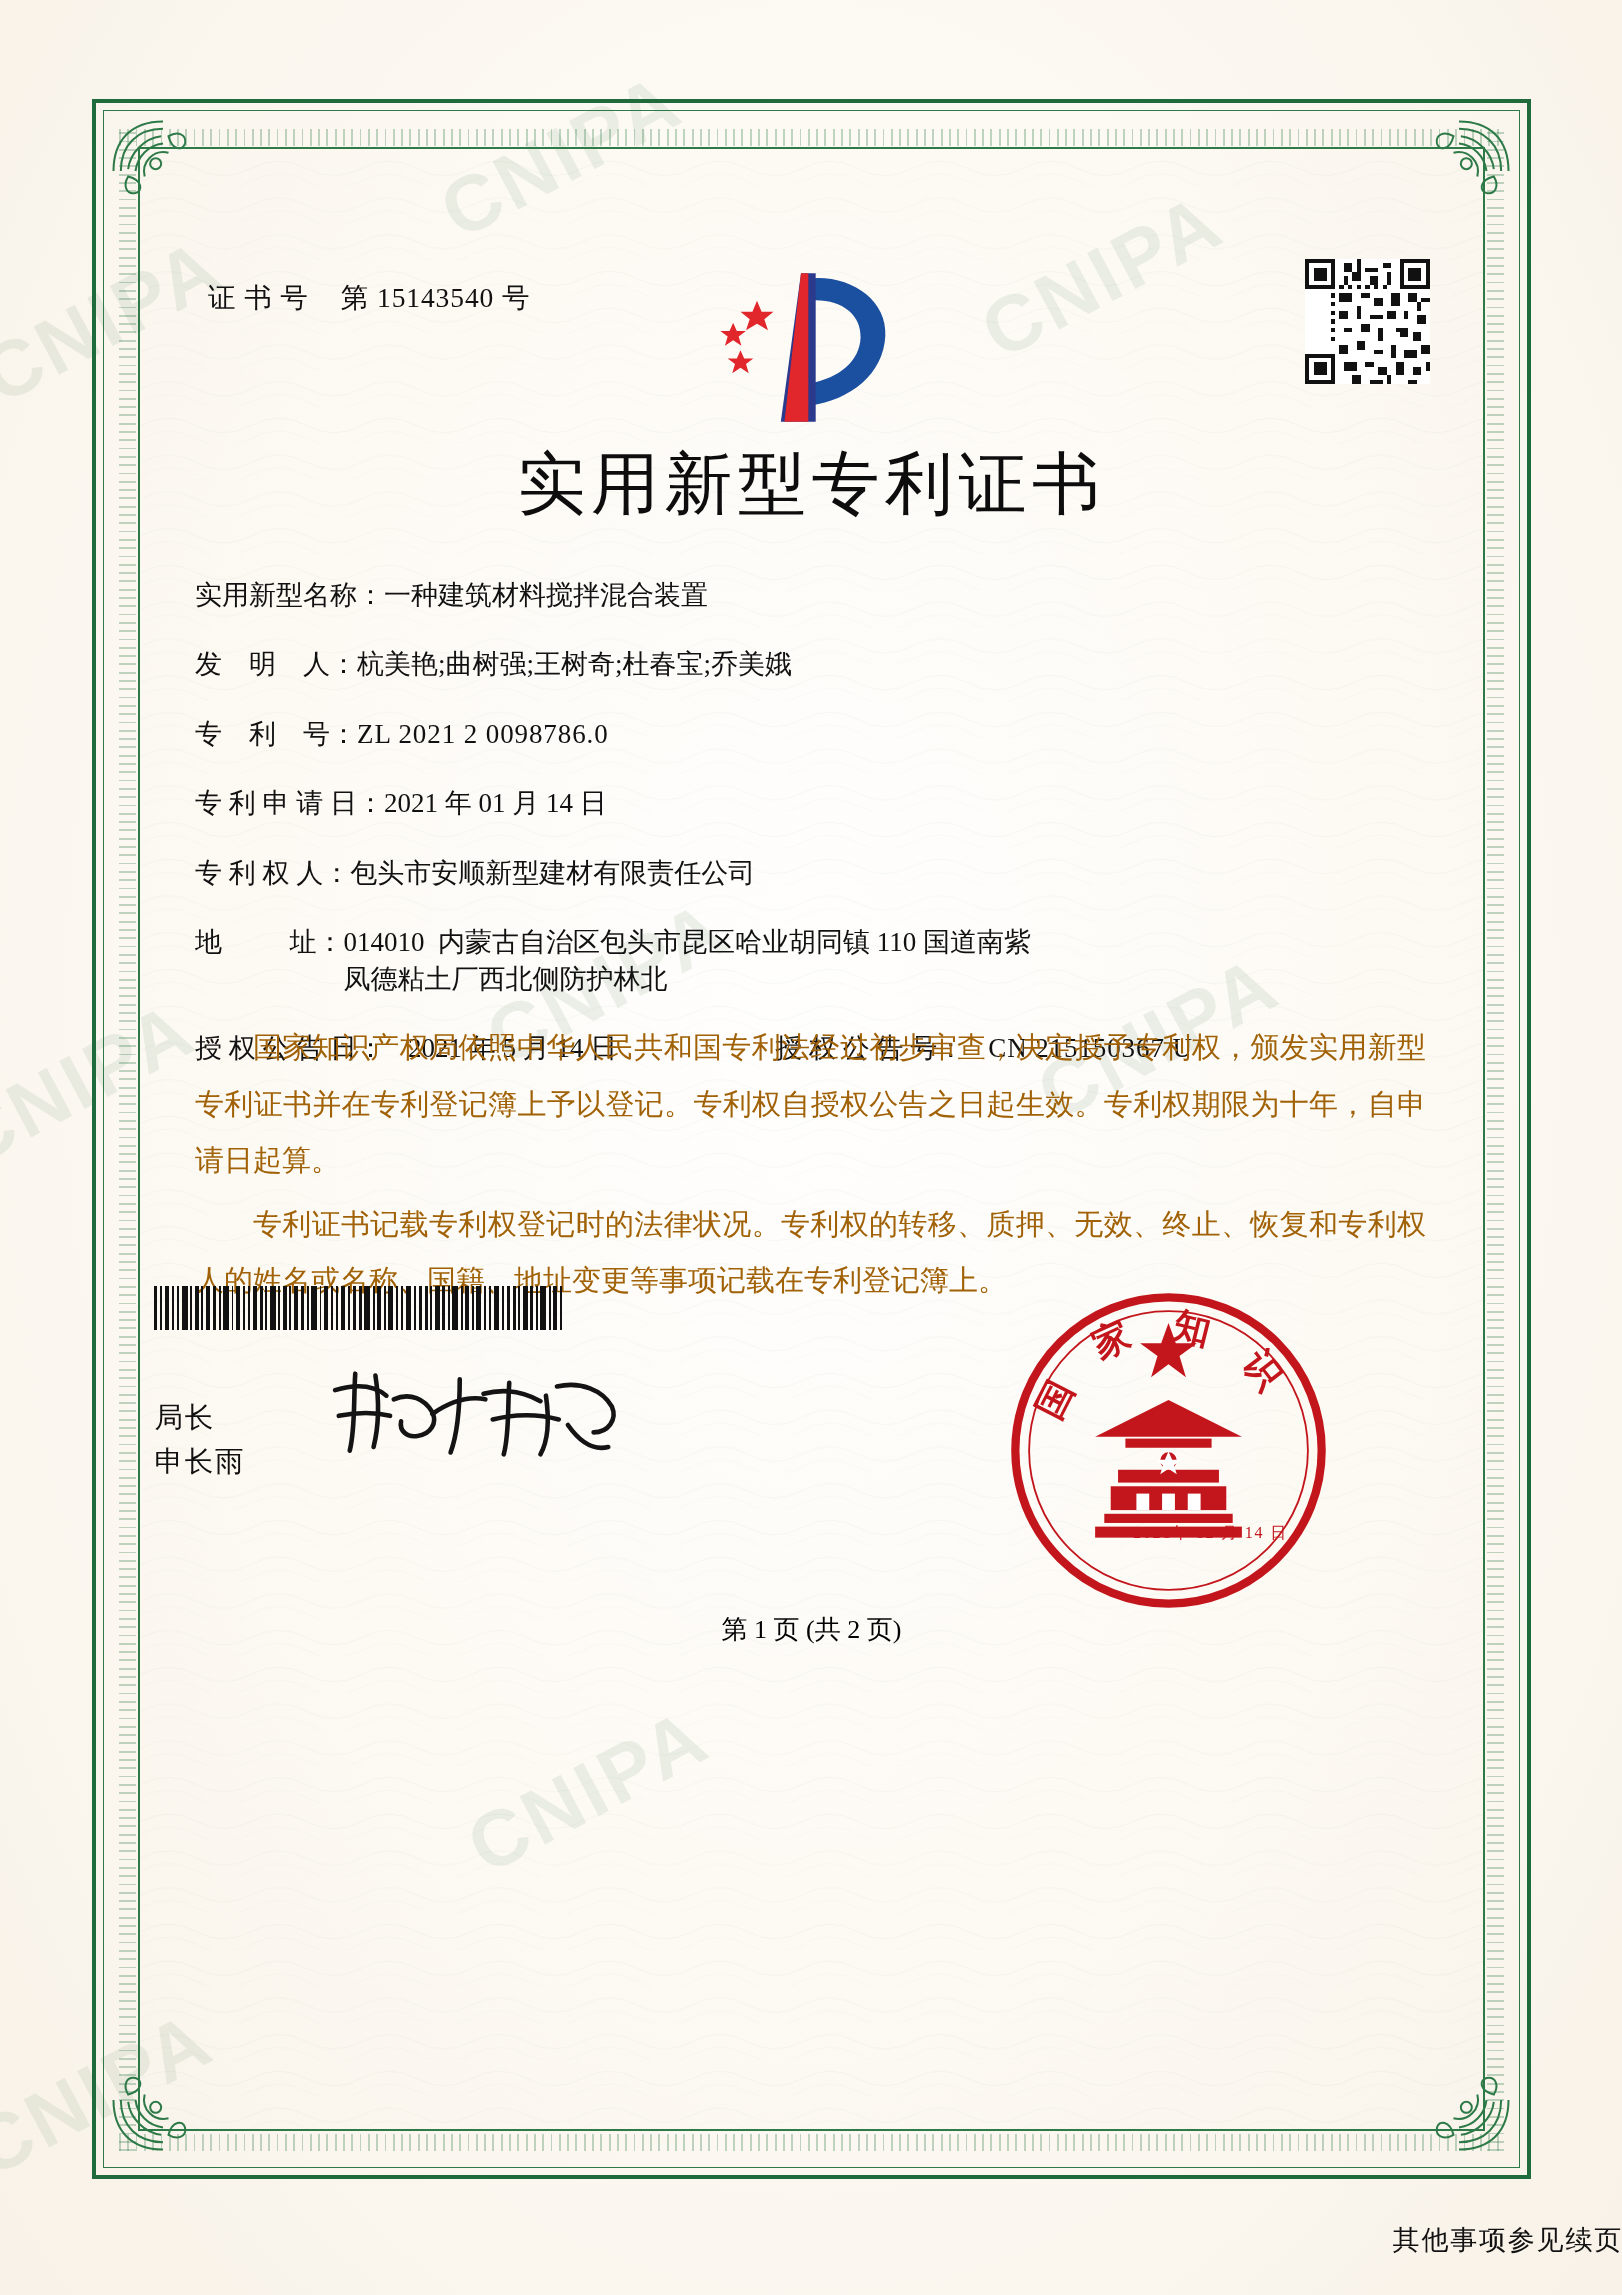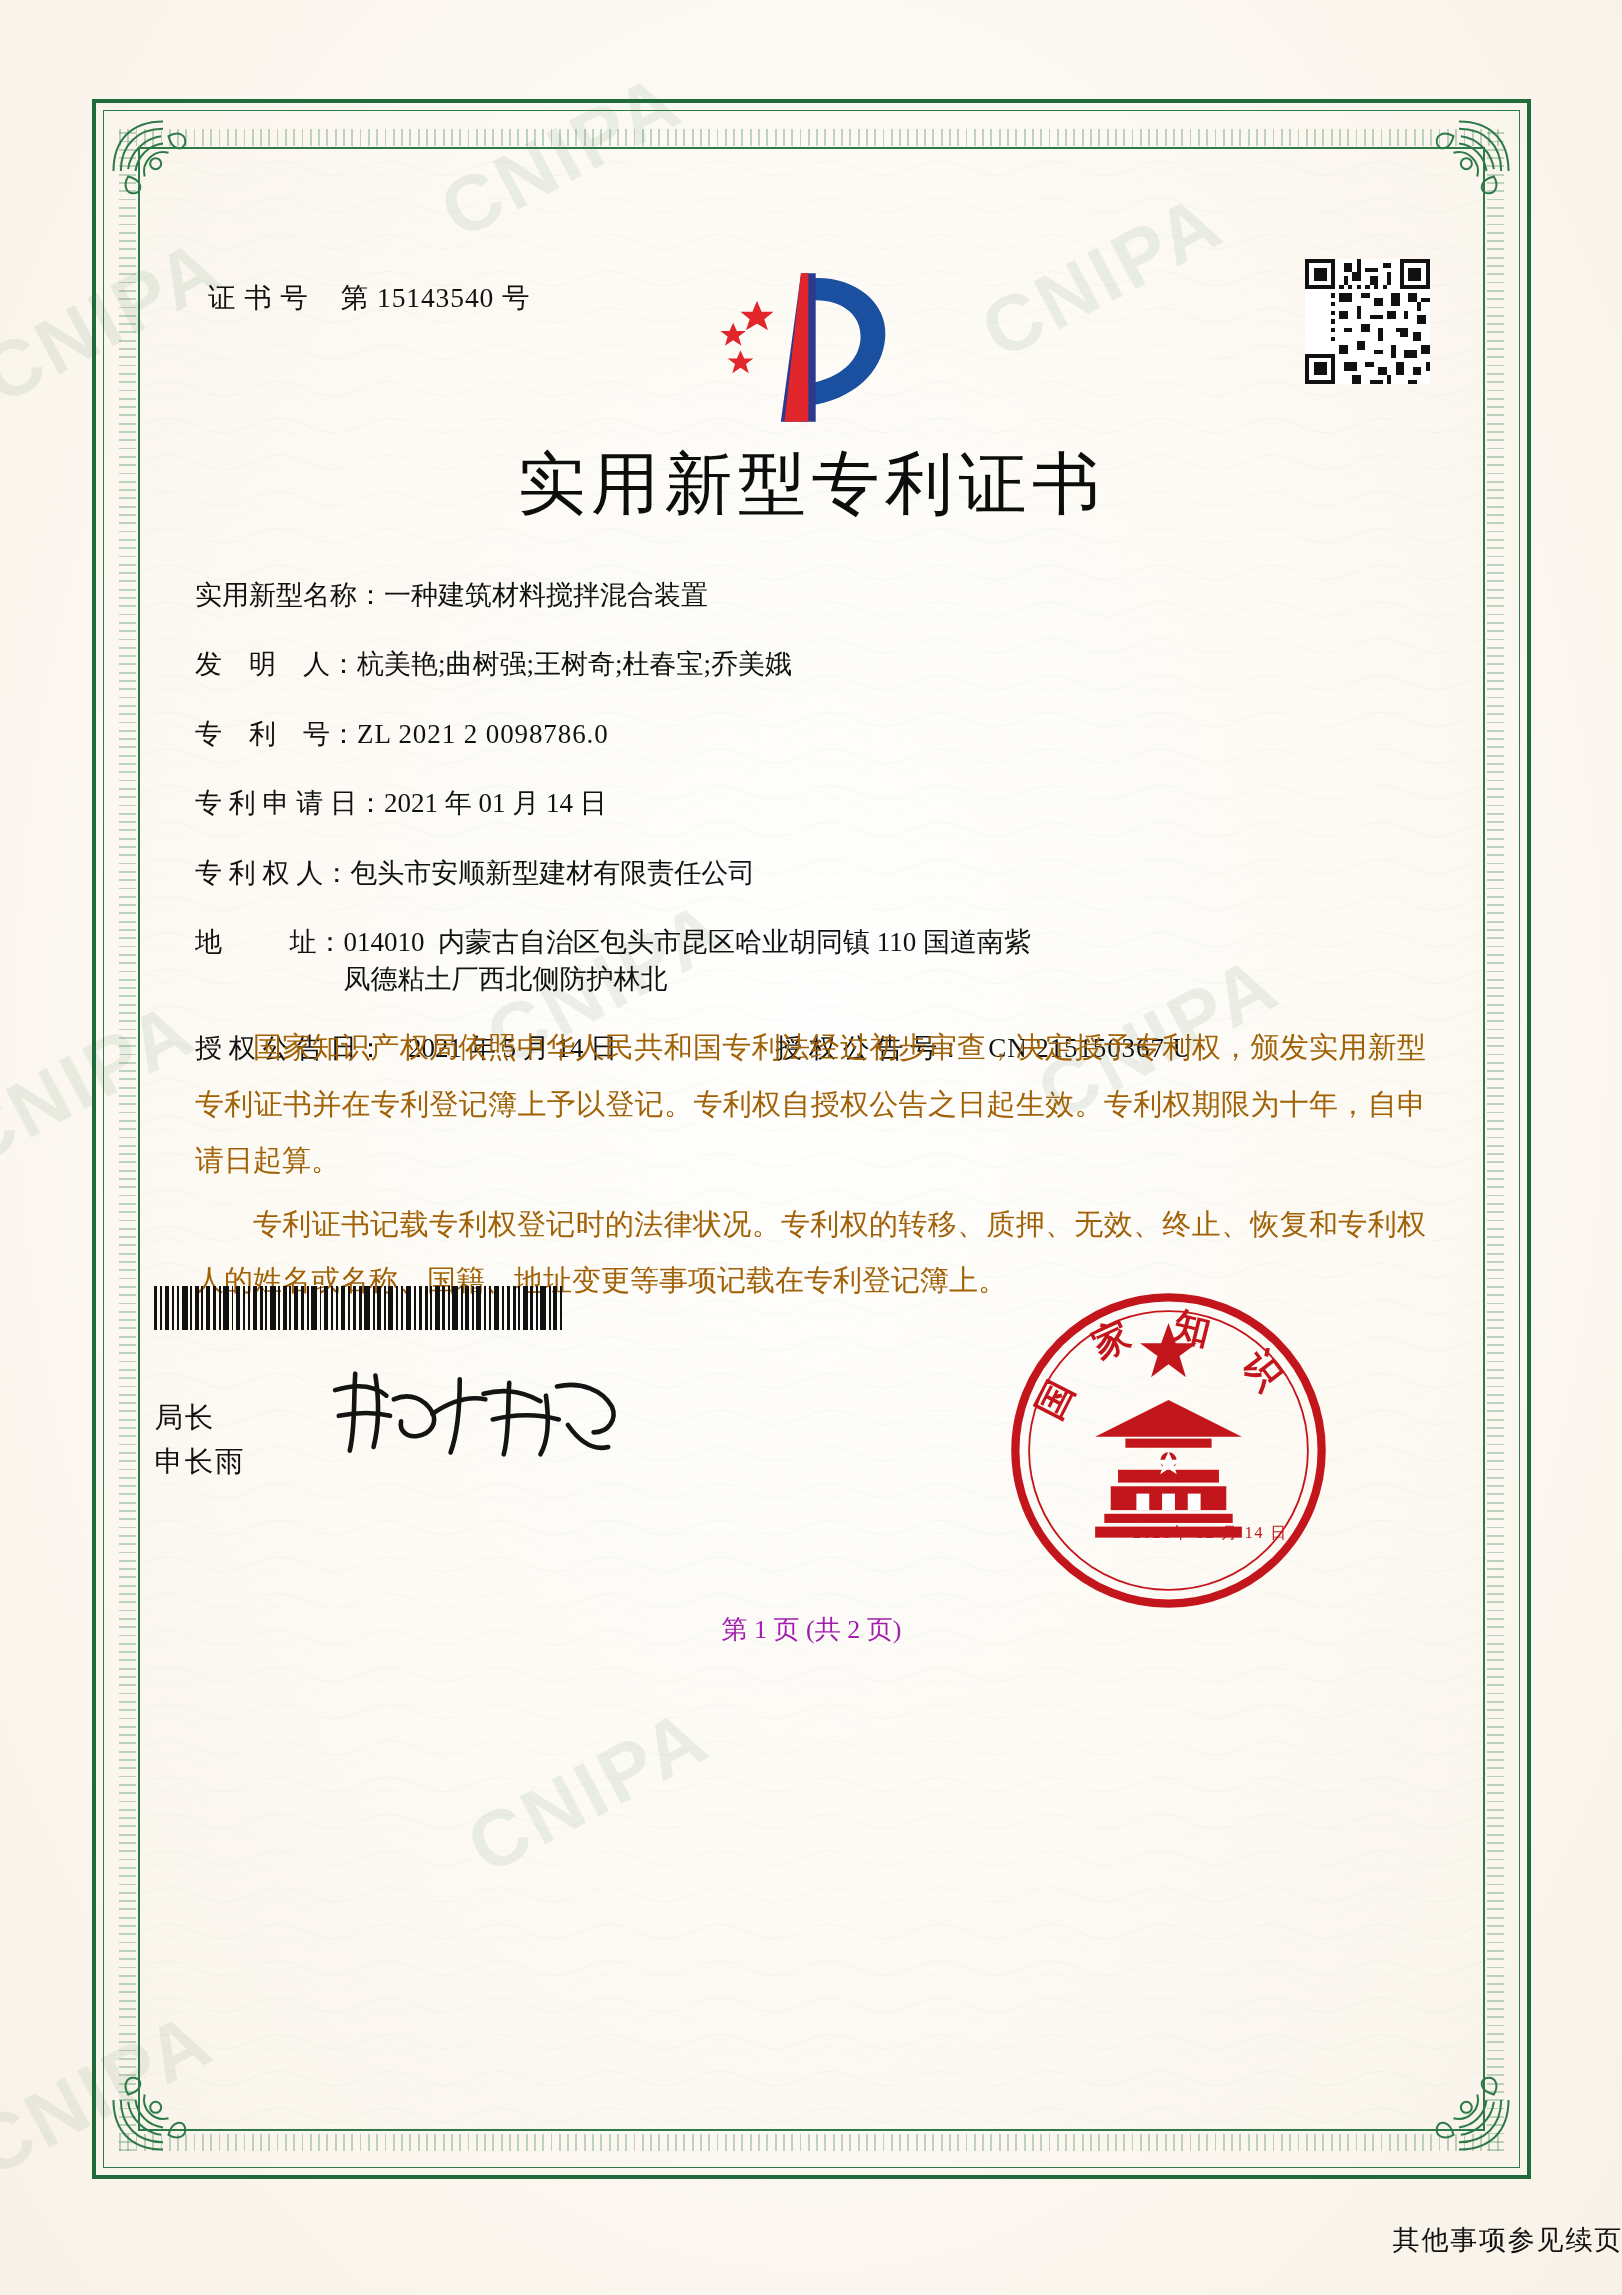--- a/index.html
+++ b/index.html
@@ -260,21 +260,21 @@
   }
 
   
   #page-num {
     position: absolute;
     left: 0;
     right: 0;
     top: 1465px;
     text-align: center;
     font-size: 26px;
-    color: #a21caf;
+    color: #000000;
   }
 
   
   #bottom-note {
     position: absolute;
     left: 0;
     right: 0;
     top: 2222px;
     text-align: right;
     font-size: 27px;

